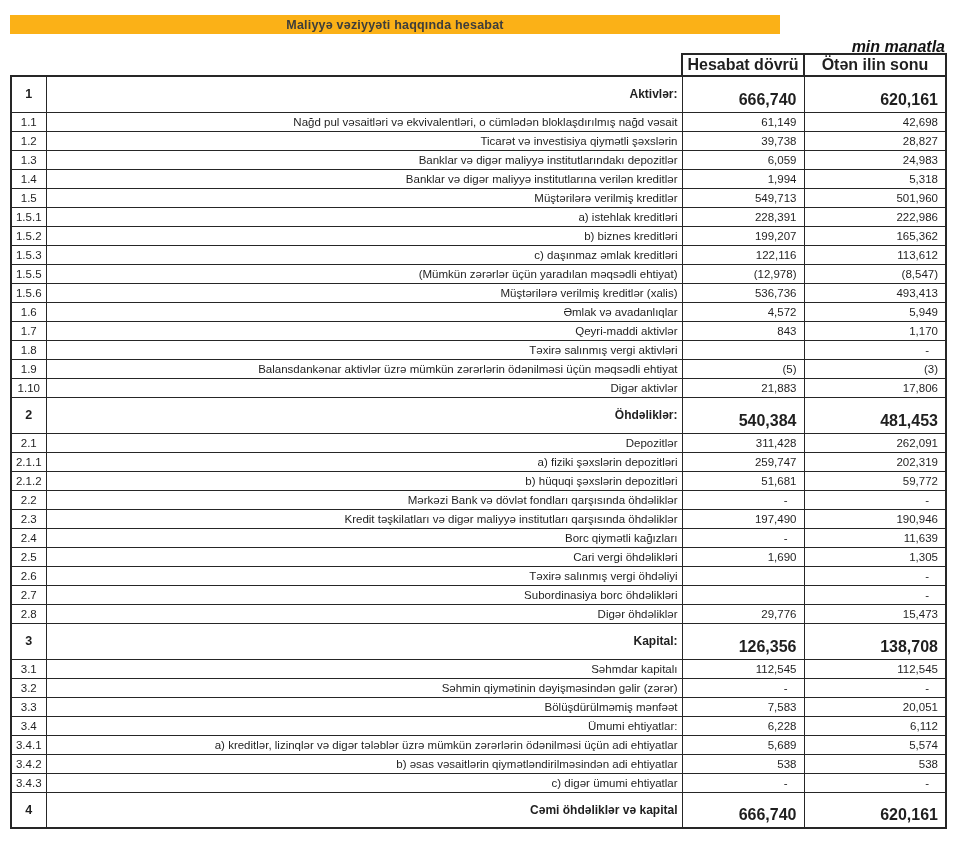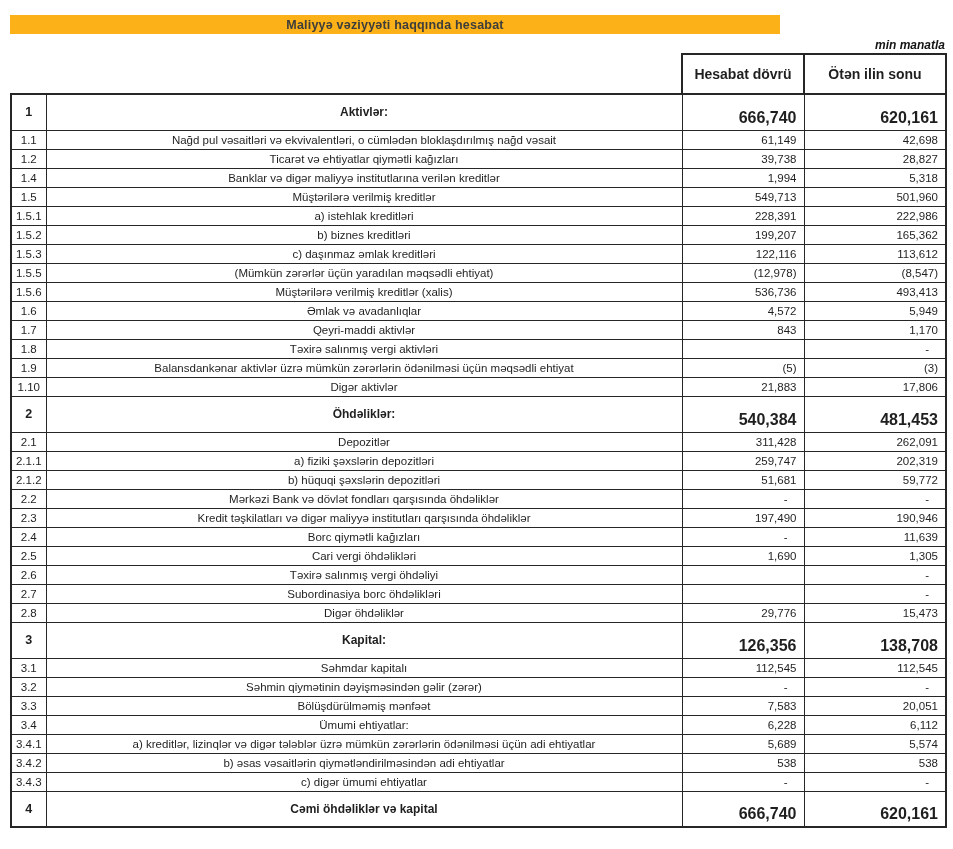--- a/index.html
+++ b/index.html
@@ -19,44 +19,44 @@
   .title-bar{
     position:absolute;left:10px;top:15px;width:770px;height:19px;
     background:var(--accent);
     display:flex;align-items:center;justify-content:center;
   }
   .title-bar span{
     font-size:12.5px;font-weight:bold;color:#3d3d3b;letter-spacing:.2px;
   }
   .unit-note{
     position:absolute;right:8px;top:38px;
-    font-size:12px;font-style:italic;font-weight:bold;color:#141414;
+    font-size:16px;font-style:italic;font-weight:bold;color:#141414;
   }
   table.fin{
     position:absolute;left:10px;top:53px;
     border-collapse:collapse;table-layout:fixed;
     width:935px;
   }
   col.c-no{width:35px;}
   col.c-label{width:636px;}
   col.c-cur{width:122px;}
   col.c-prev{width:142px;}
-  thead th{height:40px;font-size:14px;font-weight:bold;text-align:center;vertical-align:middle;}
+  thead th{height:22px;font-size:16px;font-weight:bold;text-align:center;vertical-align:middle;}
   thead th.spacer{border:none;background:transparent;}
   thead th.vcol{border:2px solid var(--border);}
   tbody{border:2px solid var(--border);}
   tbody td{
     border:1px solid var(--border);
     height:19px;
     font-size:11.5px;
     vertical-align:middle;
     overflow:hidden;white-space:nowrap;
   }
   td.no{text-align:center;padding:0 1px;}
-  td.label{text-align:center;padding:0 4px;}
+  td.label{text-align:right;padding:0 4px;}
   td.val{text-align:right;padding:0 7px;}
   td.val.dash{padding-right:16px;}
   tr.section td{height:36px;font-weight:bold;}
   tr.section td.no{font-size:12.5px;}
   tr.section td.label{font-size:12px;}
   tr.section td.val{vertical-align:bottom;padding-bottom:3px;font-size:16px;}
 </style>
 </head>
 <body>
 
@@ -91,23 +91,29 @@
           <td class="val">620,161</td>
         </tr>
         <tr>
           <td class="no">1.1</td>
           <td class="label">Nağd pul vəsaitləri və  ekvivalentləri, o cümlədən bloklaşdırılmış nağd vəsait</td>
           <td class="val">61,149</td>
           <td class="val">42,698</td>
         </tr>
         <tr>
           <td class="no">1.2</td>
-          <td class="label">Ticarət və ehtiyatlar qiymətli kağızları</td>
+          <td class="label">Ticarət və investisiya qiymətli şəxslərin</td>
           <td class="val">39,738</td>
           <td class="val">28,827</td>
+        </tr>
+        <tr>
+          <td class="no">1.3</td>
+          <td class="label">Banklar və digər maliyyə institutlarındakı depozitlər</td>
+          <td class="val">6,059</td>
+          <td class="val">24,983</td>
         </tr>
         <tr>
           <td class="no">1.4</td>
           <td class="label">Banklar və digər maliyyə institutlarına verilən kreditlər</td>
           <td class="val">1,994</td>
           <td class="val">5,318</td>
         </tr>
         <tr>
           <td class="no">1.5</td>
           <td class="label">Müştərilərə verilmiş kreditlər</td>

